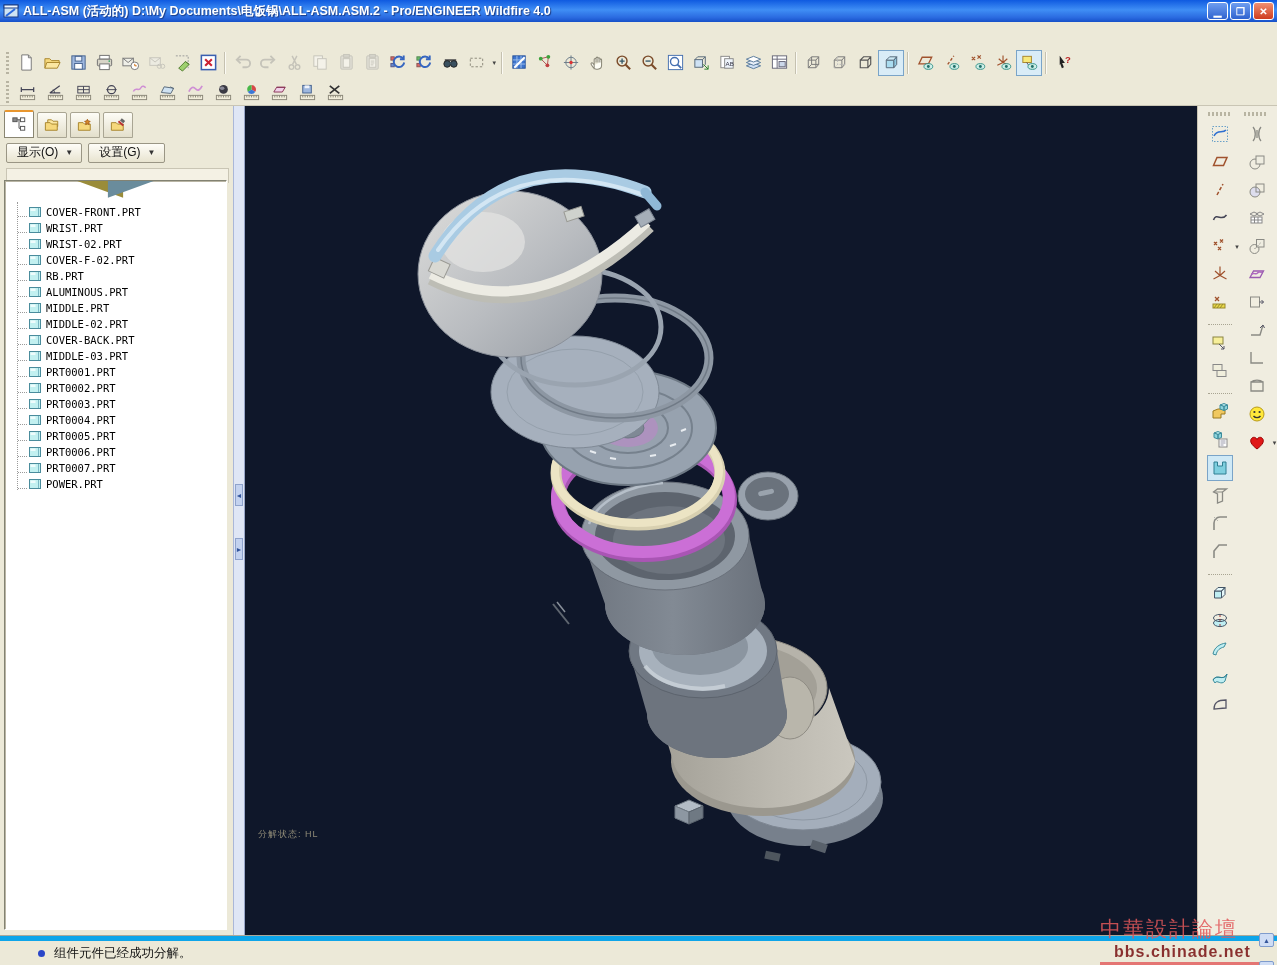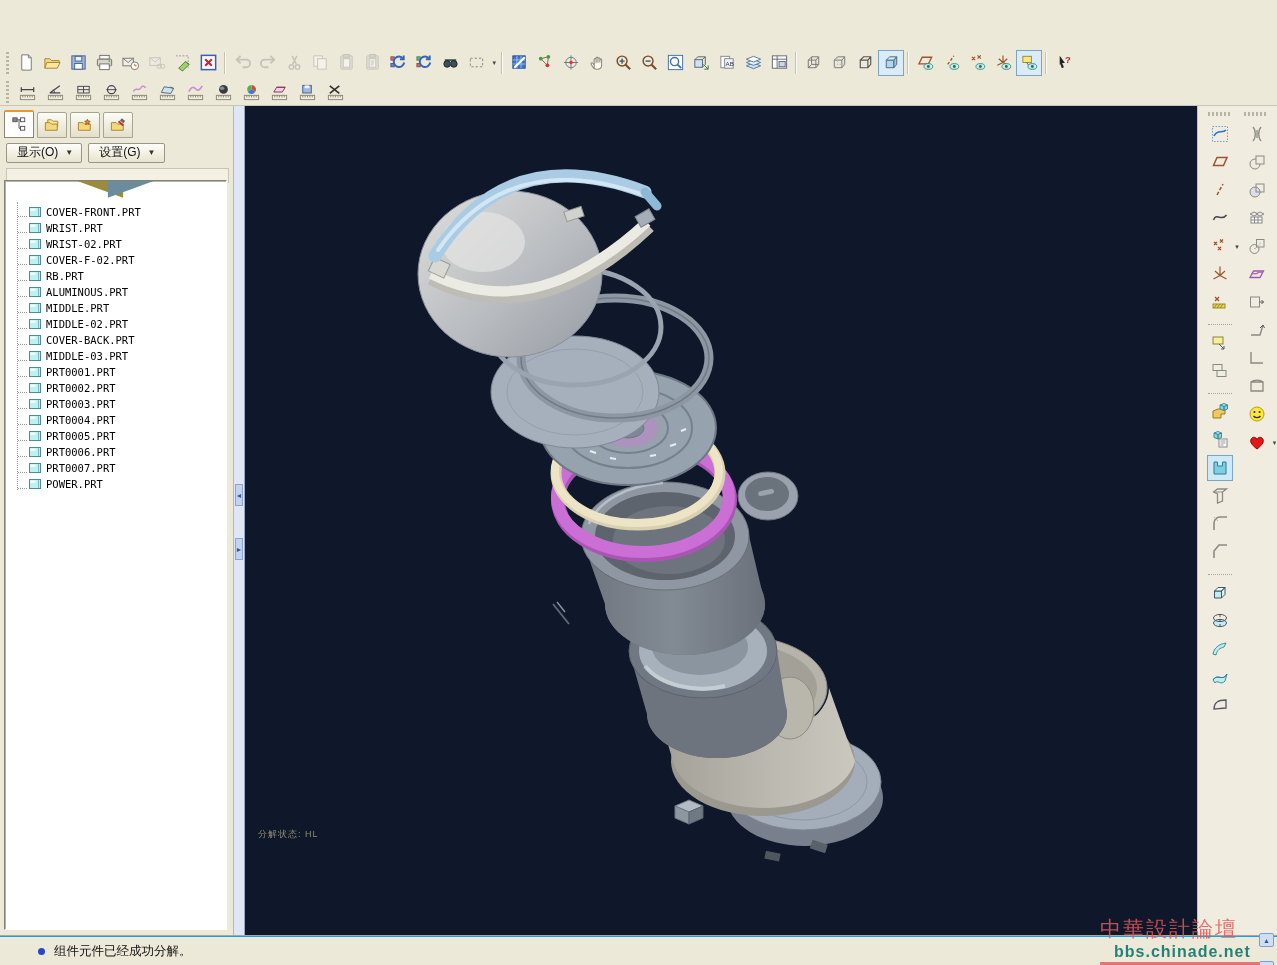--- a/index.html
+++ b/index.html
@@ -87,38 +87,53 @@
   .rcol { display:flex; flex-direction:column; width:36px; align-items:center; }
   .rbtn { width:26px; height:26px; margin:1px 0; display:flex; align-items:center; justify-content:center;
     border:1px solid transparent; position:relative; }
   .rbtn.on { background:#cfe9f6; border:1px solid #7aa4c8; }
   .rbtn svg { width:20px; height:20px; }
   .rsep { width:24px; height:7px; border-bottom:1px dotted #a8a492; margin:2px 0 4px 0; }
   .rbtn .dda { right:-7px; top:9px; }
 
   
   #statusbar { position:absolute; left:0; bottom:0; width:100%; height:29px; background:#ece9d8;
-    border-top:1px solid #0ea5e9; box-shadow:0 -1px 0 #aca899; display:flex; align-items:center; }
+    border-top:5px solid #0ea5e9; box-shadow:0 -1px 0 #aca899; display:flex; align-items:center; }
   #statusbar .dot { width:7px; height:7px; border-radius:50%; background:#2a46c8; margin-left:38px; }
   #statusbar .msg { font-size:12.5px; color:#111; margin-left:9px; }
 
   
   #watermark { position:absolute; left:1100px; top:915px; width:177px; z-index:50; text-align:left; }
   #watermark .w1 { font-size:21px; font-weight:normal; letter-spacing:2px; opacity:.85; }
   #watermark .w2 { font-size:16px; font-weight:bold; letter-spacing:1px; opacity:.9; padding-left:14px; }
   #watermark .wline { height:3px; width:160px; margin-top:1px; opacity:.8; }
   #wmscroll { position:absolute; left:1259px; top:933px; z-index:60; display:flex; flex-direction:column; gap:14px; }
   #wmscroll .sb { width:15px; height:14px; background:#cfddf5; border:1px solid #7f9ccd; color:#35569b;
     font-size:7px; display:flex; align-items:center; justify-content:center; border-radius:2px; }
 </style>
 </head>
 <body>
 
 <div id="app">
 
+  <div id="titlebar">
+    <span class="appicon">
+      <svg viewBox="0 0 16 16">
+          <rect x="1" y="2" width="14" height="12" fill="#cfe4f4" stroke="#1b3c86"></rect>
+          <rect x="1" y="2" width="14" height="3" fill="#f4f8fc" stroke="#1b3c86"></rect>
+          <path d="M3 13L12 6" stroke="#2a6ae0" stroke-width="2"></path>
+        </svg>
+    </span>
+    <span class="ttl">ALL-ASM (活动的) D:\My Documents\电饭锅\ALL-ASM.ASM.2 - Pro/ENGINEER Wildfire 4.0</span>
+    <span class="winbtns">
+      <span class="winbtn">▁</span>
+      <span class="winbtn">❐</span>
+      <span class="winbtn close">✕</span>
+    </span>
+  </div>
 
 
   <div id="tb1">
       <div class="grip"></div>
       <div class="tbtn">
         <svg viewBox="0 0 20 20">
           <path d="M5 2h7l3 3v13H5z" fill="#fff" stroke="#777"></path>
           <path d="M12 2v3h3" fill="none" stroke="#777"></path>
         </svg>
       </div>
@@ -1027,20 +1042,20 @@
     </div>
   </div>
 
   <div id="statusbar">
     <span class="dot"></span>
     <span class="msg">组件元件已经成功分解。</span>
   </div>
 
   <div id="watermark">
     <div class="w1" style="color: rgb(226, 88, 90);">中華設計論壇</div>
-    <div class="w2" style="color: #0f766e;">bbs.chinade.net</div>
+    <div class="w2" style="color: #7f1d1d;">bbs.chinade.net</div>
     <div class="wline" style="background: rgb(226, 88, 90);"></div>
   </div>
   <div id="wmscroll">
     <div class="sb">▲</div>
     <div class="sb">▼</div>
   </div>
 </div>
 
 </body></html>

